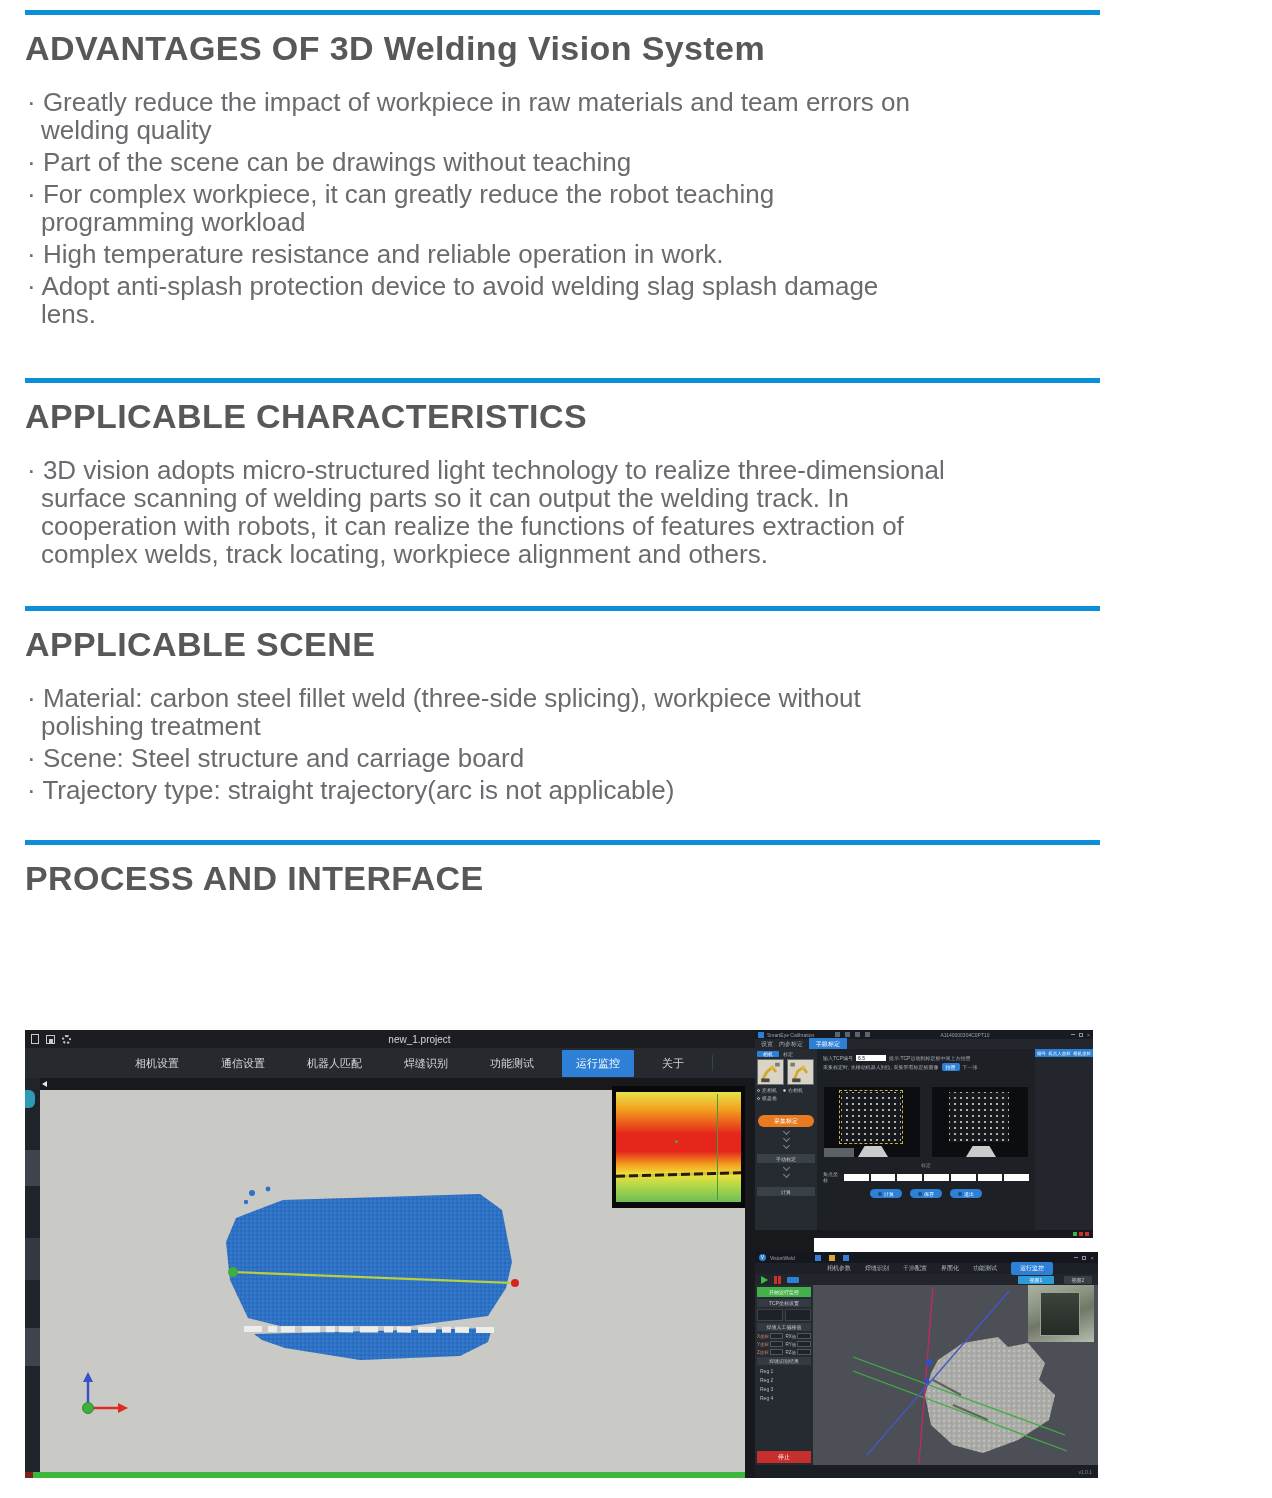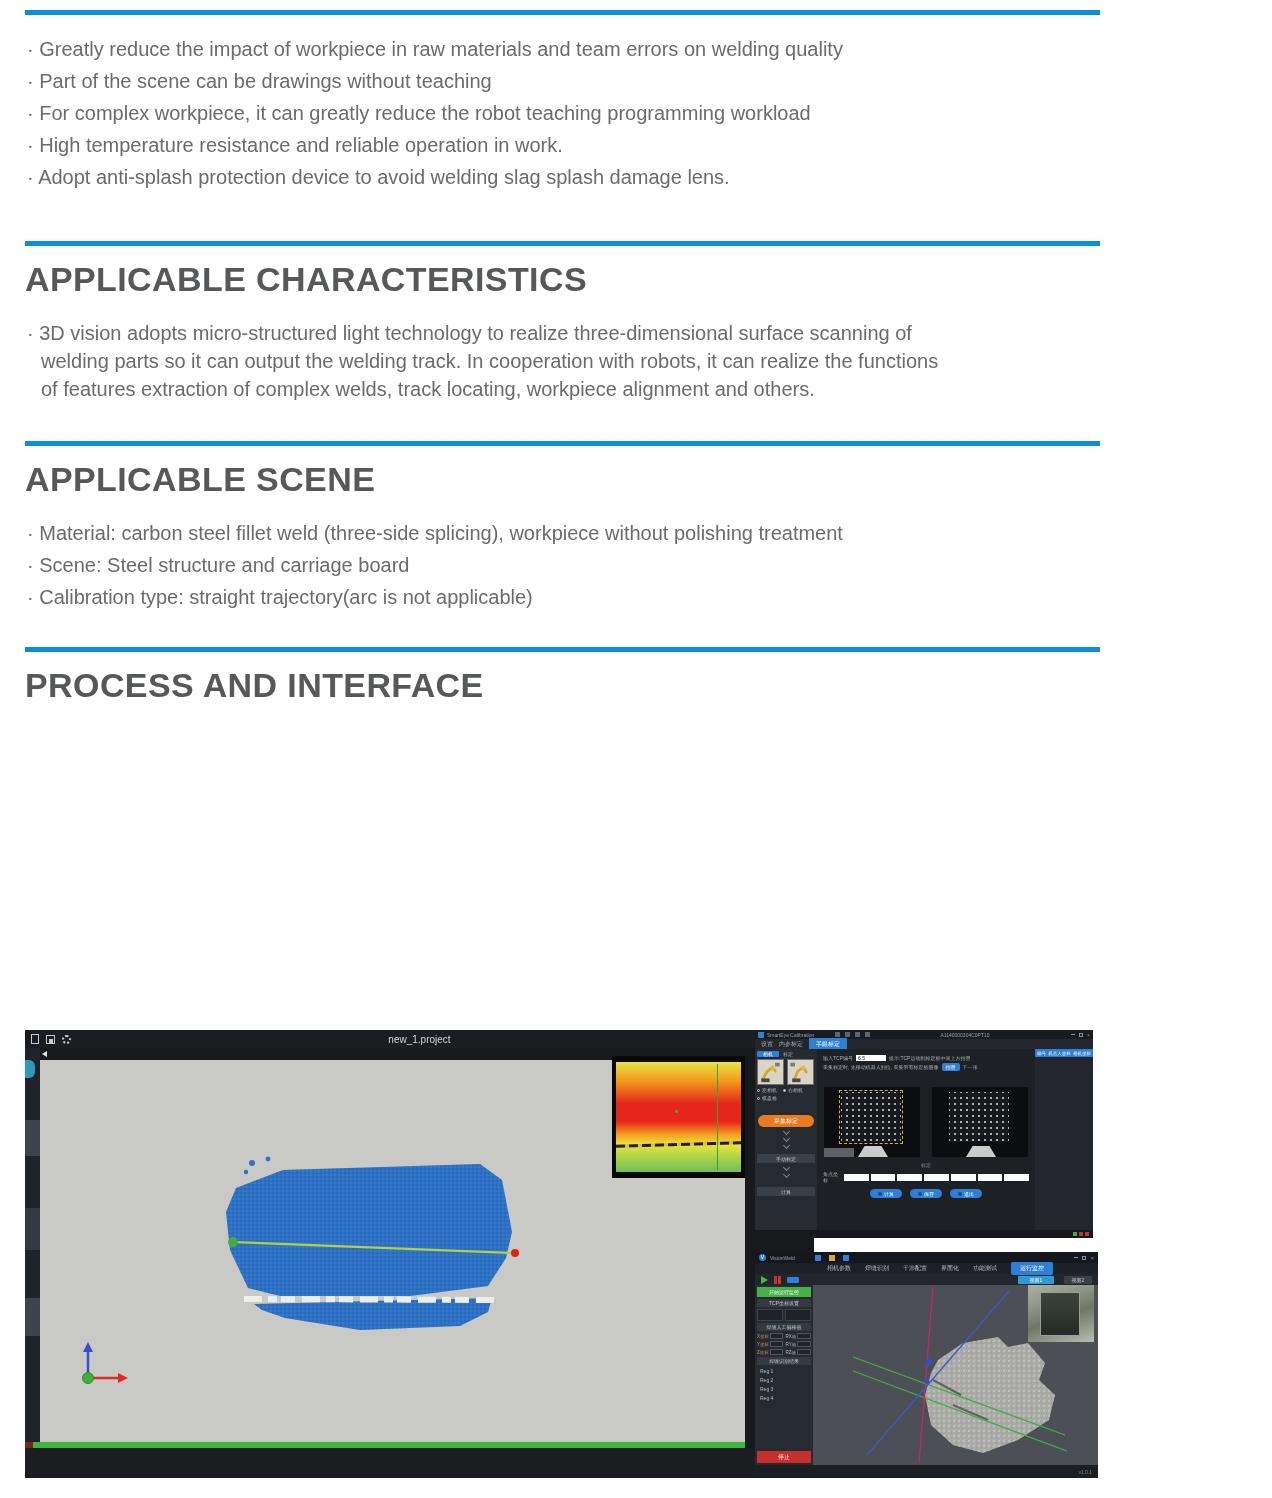--- a/index.html
+++ b/index.html
@@ -4,21 +4,21 @@
 <style>
   * { margin:0; padding:0; box-sizing:border-box; }
   html,body { background:#ffffff; }
   .page { position:relative; width:1272px; height:1498px; background:#fff;
           font-family:"Liberation Sans", sans-serif; overflow:hidden; }
   .col { position:absolute; left:25px; top:0; width:1075px; }
 
   .rule { height:5px; background:#0c8ed8; }
   .sec-title { margin-top:14px; font-size:34px; font-weight:bold; color:#57585a; letter-spacing:.4px; }
   .bullets { margin-top:20px; width:905px; }
-  .bullet { font-size:20px; line-height:28px; color:#6a6b6e; padding-left:16px; text-indent:-14px; margin-bottom:4px; }
+  .bullet { font-size:26px; line-height:28px; color:#6a6b6e; padding-left:16px; text-indent:-14px; margin-bottom:4px; }
   .bullet::before { content:"· "; }
   .sec { margin-bottom:0; }
   .sec-advantages { margin-top:10px; }
   .sec-technical  { margin-top:50px; }
   .sec-applicable { margin-top:38px; }
   .sec-process    { margin-top:36px; }
 
   
   .shot { position:absolute; overflow:hidden; background:#1b1d20; }
   .tinytxt { white-space:nowrap; }
@@ -147,20 +147,21 @@
   .ra-status { height:13px; background:#1b1e23; display:flex; align-items:center; justify-content:flex-end; padding:0 6px; color:#8a8e94; font-size:5px; }
 </style>
 </head>
 <body>
 
 <div class="page">
   <div class="col">
 
     <section class="sec sec-advantages">
       <div class="rule"></div>
+      <h2 class="sec-title">ADVANTAGES OF 3D Welding Vision System</h2>
       <div class="bullets">
         <p class="bullet">Greatly reduce the impact of workpiece in raw materials and team errors on welding quality</p>
         <p class="bullet">Part of the scene can be drawings without teaching</p>
         <p class="bullet">For complex workpiece, it can greatly reduce the robot teaching programming workload</p>
         <p class="bullet">High temperature resistance and reliable operation in work.</p>
         <p class="bullet">Adopt anti-splash protection device to avoid welding slag splash damage lens.</p>
       </div>
     </section>
 
     <section class="sec sec-technical">
@@ -170,21 +171,21 @@
         <p class="bullet">3D vision adopts micro-structured light technology to realize three-dimensional surface scanning of welding parts so it can output the welding track. In cooperation with robots, it can realize the functions of features extraction of complex welds, track locating, workpiece alignment and others.</p>
       </div>
     </section>
 
     <section class="sec sec-applicable">
       <div class="rule"></div>
       <h2 class="sec-title">APPLICABLE SCENE</h2>
       <div class="bullets">
         <p class="bullet">Material: carbon steel fillet weld (three-side splicing),  workpiece without polishing treatment</p>
         <p class="bullet">Scene: Steel structure and carriage board</p>
-        <p class="bullet">Calibration type: straight trajectory(arc is not applicable)</p>
+        <p class="bullet">Trajectory type: straight trajectory(arc is not applicable)</p>
       </div>
     </section>
 
     <section class="sec sec-process">
       <div class="rule"></div>
       <h2 class="sec-title">PROCESS AND INTERFACE</h2>
     </section>
   </div>
 
   <div class="shot main-app">
@@ -193,20 +194,30 @@
         <span class="ma-ic-page"></span>
         <span class="ma-ic-save"></span>
         <span class="ma-ic-gear"></span>
       </div>
       <div class="ma-title">new_1.project</div>
       <div class="ma-dots">
           <i></i>
           <i></i>
           <i></i>
         </div>
+    </div>
+    <div class="ma-menubar">
+      <span class="ma-tab">相机设置</span>
+      <span class="ma-tab">通信设置</span>
+      <span class="ma-tab">机器人匹配</span>
+      <span class="ma-tab">焊缝识别</span>
+      <span class="ma-tab">功能测试</span>
+      <span class="ma-tab active">运行监控</span>
+      <span class="ma-tab">关于</span>
+      <span class="ma-menudiv"></span>
     </div>
     <div class="ma-body">
       <div class="ma-strip">
         <span class="teal"></span>
         <span class="blk" style="top:72px;height:36px;"></span>
         <span class="blk" style="top:160px;height:42px;background:#333942;"></span>
         <span class="blk" style="top:250px;height:38px;"></span>
       </div>
       <div class="ma-topstrip">
         <span class="ma-backarrow"></span>

